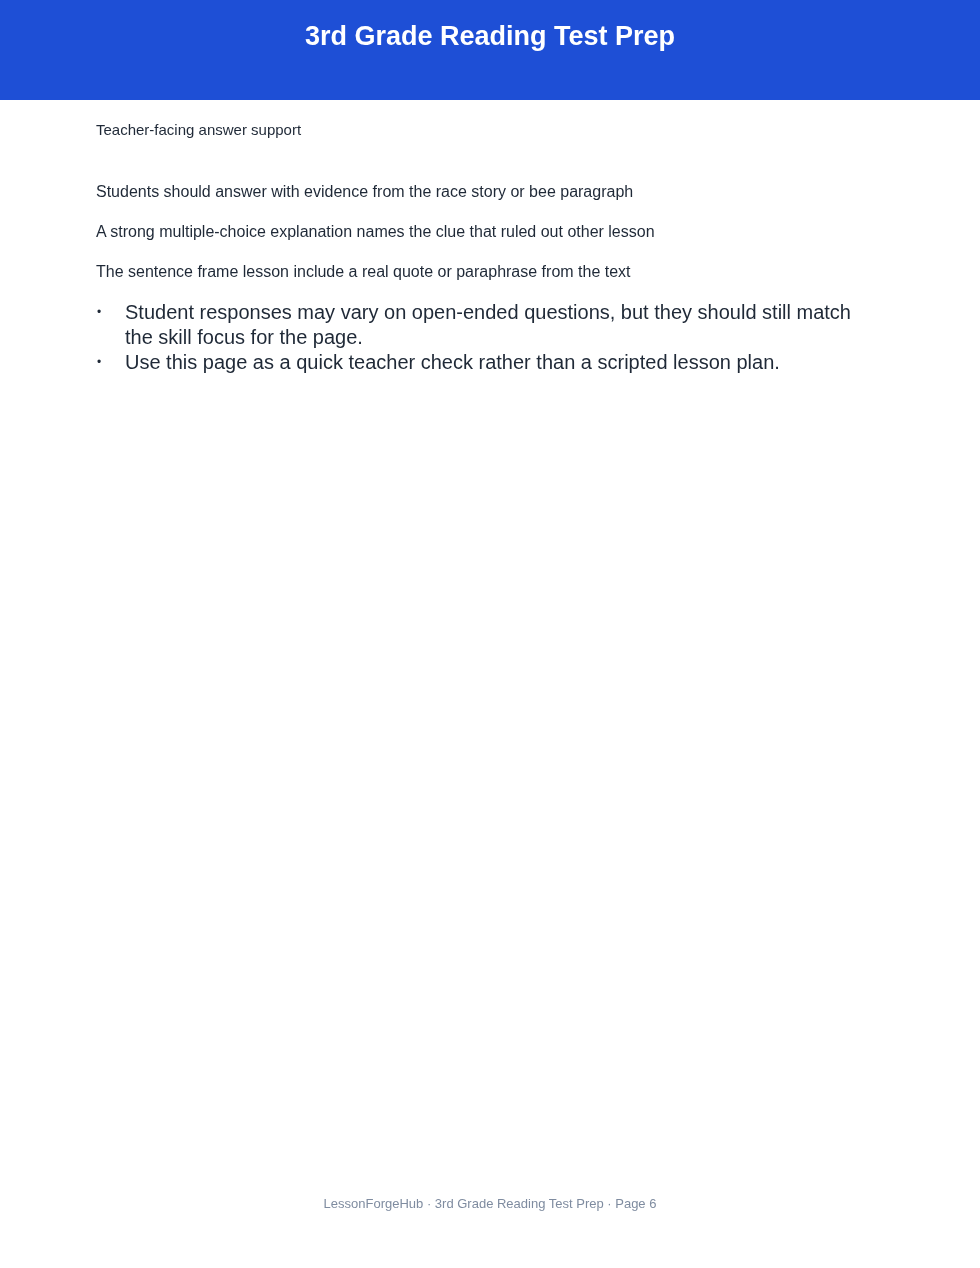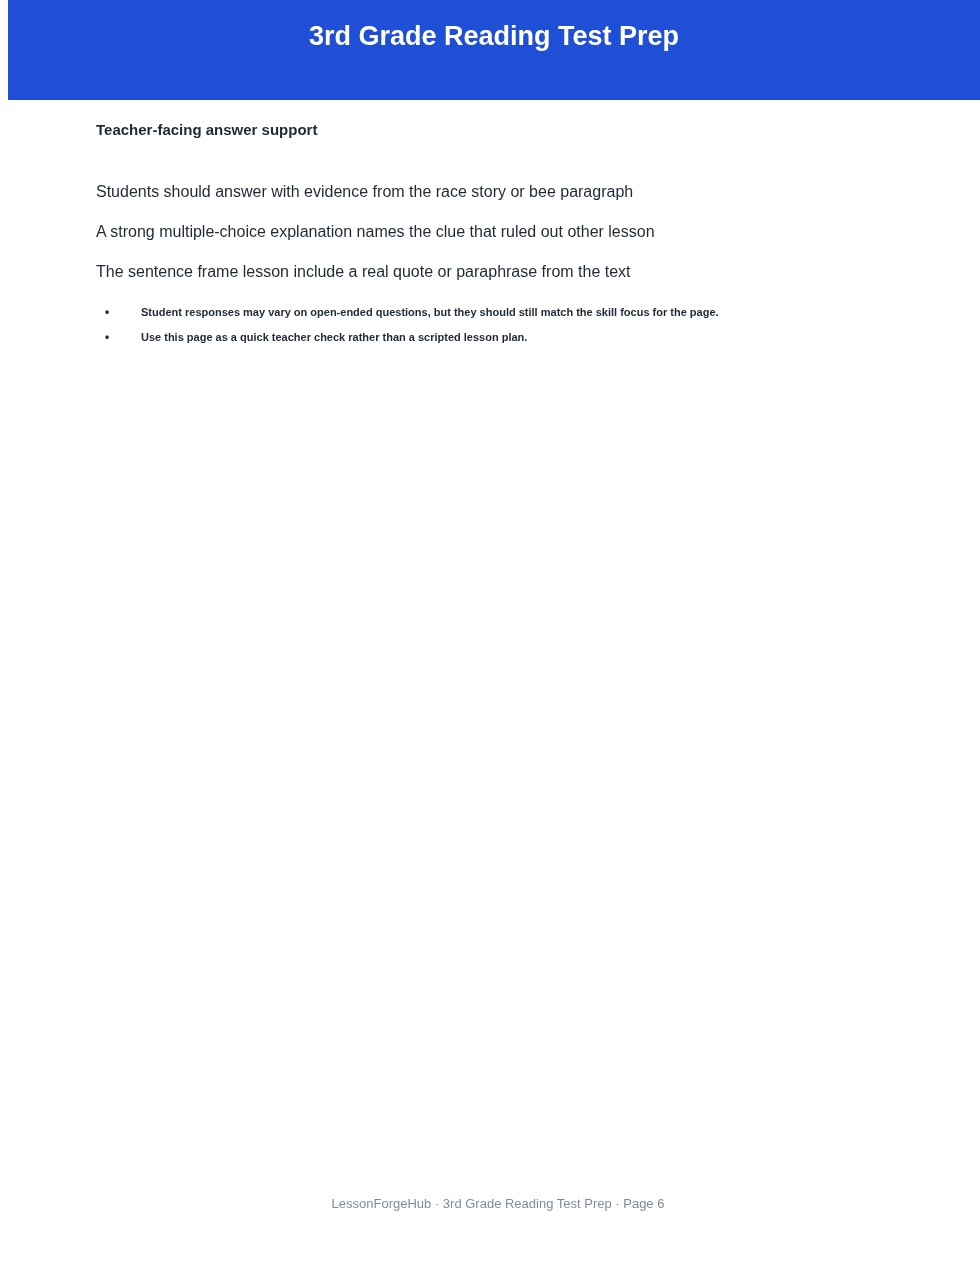--- a/index.html
+++ b/index.html
@@ -1,15 +1,15 @@
 <!DOCTYPE html>
 <html><head>
 <meta charset="utf-8">
 <style>
-  * { box-sizing: border-box; margin-left: 8px; }
+  * { box-sizing: border-box; }
   html, body { margin: 0; padding: 0; }
   body {
     width: 980px;
     height: 1268px;
     background: #ffffff;
     position: relative;
     font-family: "Liberation Sans", sans-serif;
     overflow: hidden;
   }
   .header {
@@ -39,36 +39,35 @@
     margin: 68px 0 0 0;
     font-size: 25px;
     line-height: 29px;
     font-weight: bold;
     color: #1d4ed8;
   }
   .subheading {
     margin: 21px 0 0 0;
     font-size: 15px;
     line-height: 17px;
-    font-weight: bold;
+    font-weight: normal;
     color: #1f2937;
   }
   .content p {
     margin: 21px 0 0 0;
     font-size: 16px;
     line-height: 19px;
   }
   .content p.first { margin-top: 44px; }
   .notes-list {
     margin: 19px 0 0 0;
     padding: 0;
     list-style: none;
-    font-size: 11px;
+    font-size: 20px;
     line-height: 25px;
-    font-weight: bold;
   }
   .notes-list li {
     position: relative;
     padding-left: 29px;
   }
   .notes-list li::before {
     content: "\2022";
     position: absolute;
     left: 1px;
     top: 0;

